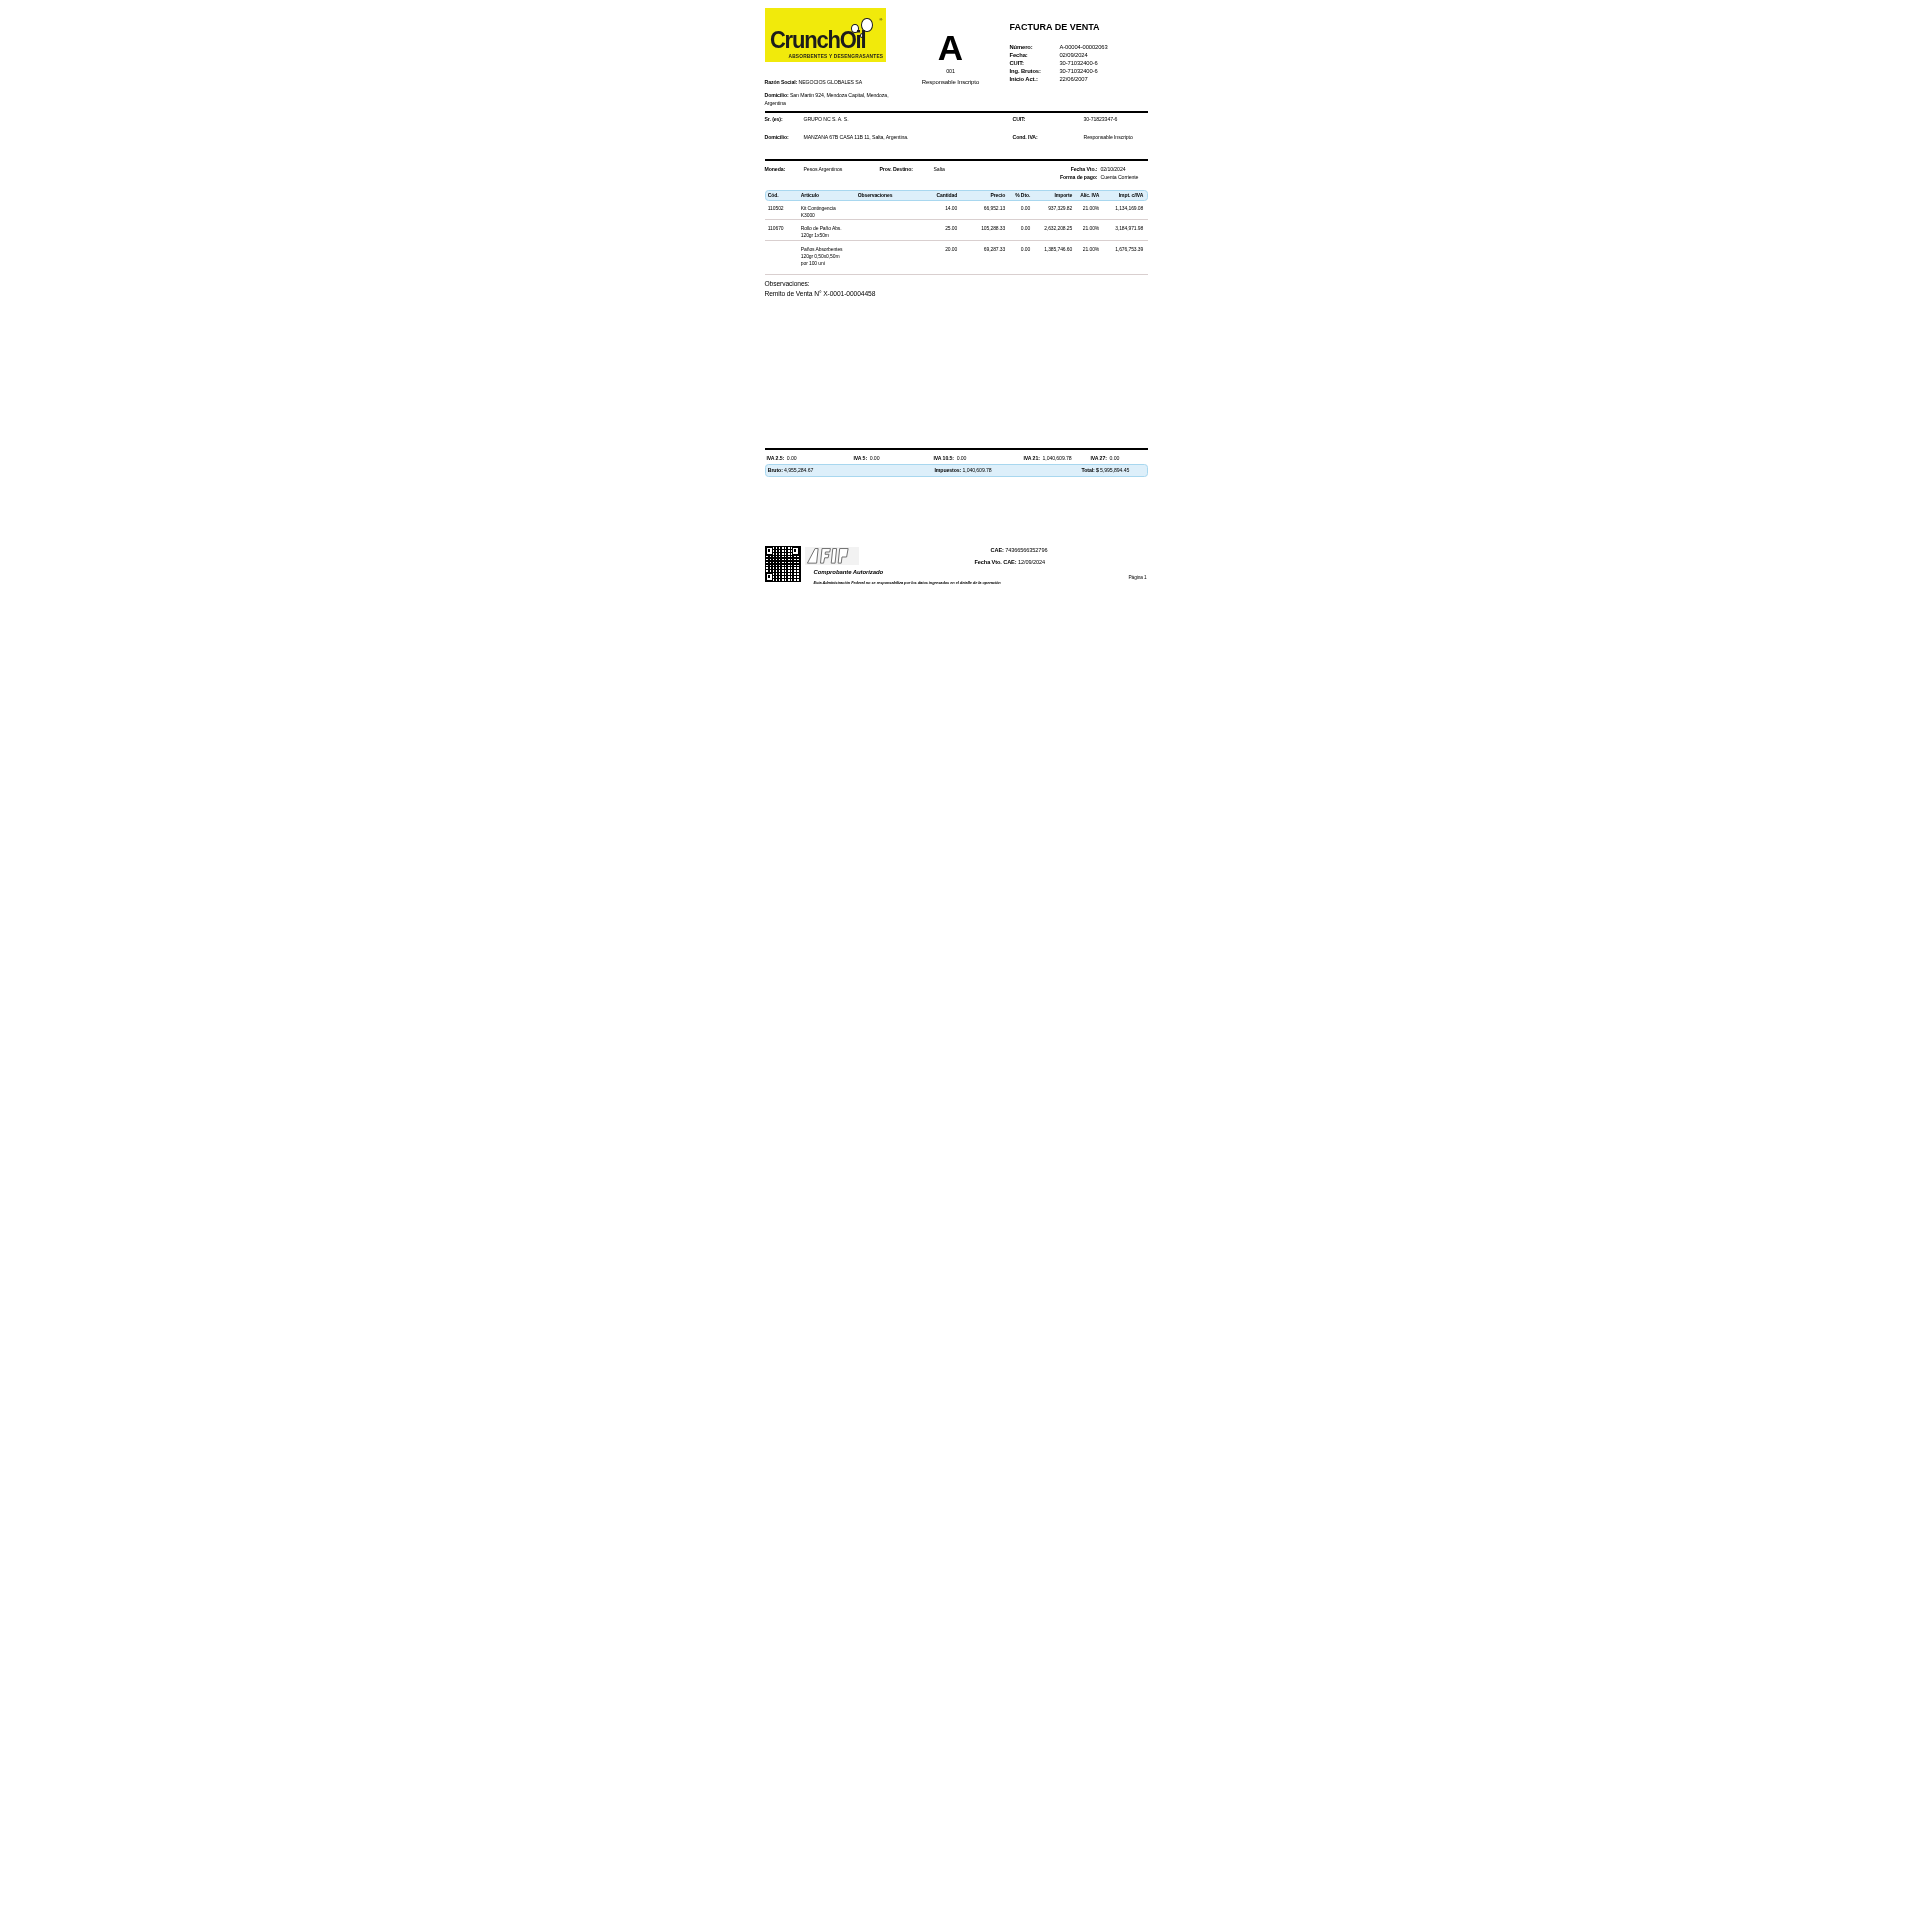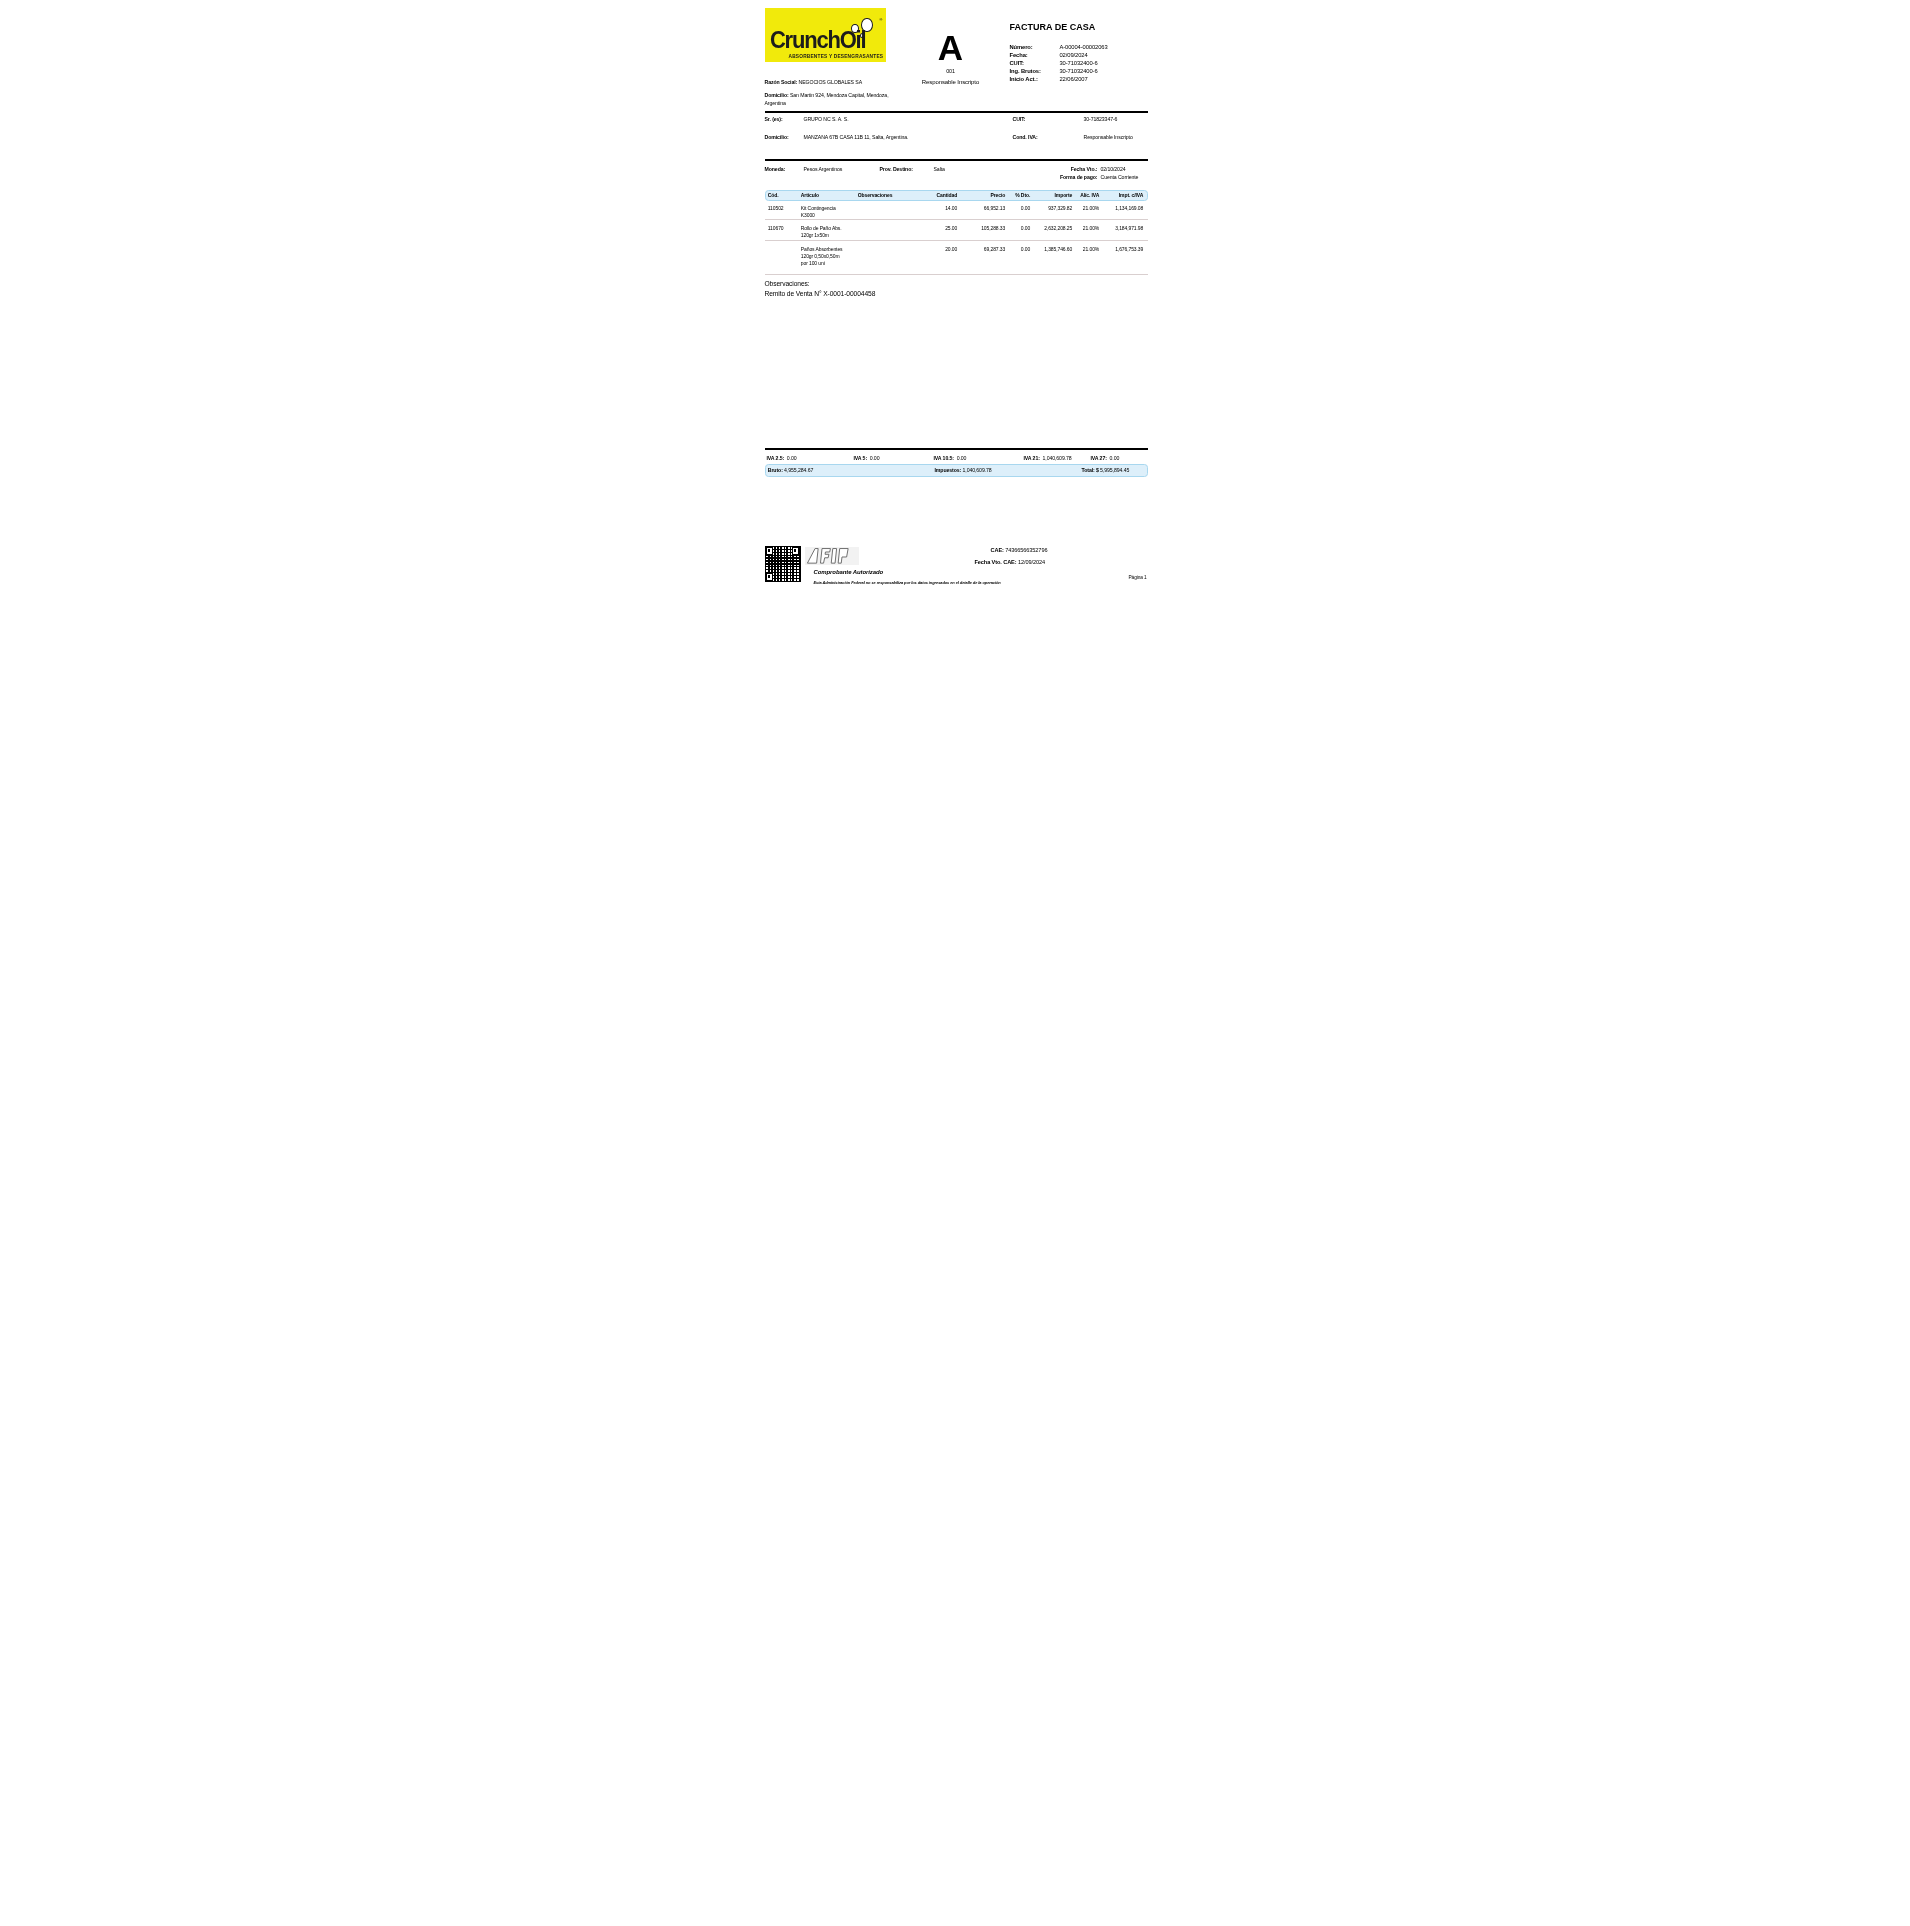--- a/index.html
+++ b/index.html
@@ -127,21 +127,21 @@
     <span class="bubble b2"></span>
     <span class="bubble b3"></span>
     <div class="logo-brand">CrunchOil</div>
     <div class="logo-tagline">ABSORBENTES Y DESENGRASANTES</div>
   </div>
 
   <div class="type-letter">A</div>
   <div class="type-code">001</div>
   <div class="type-cond">Responsable Inscripto</div>
 
-  <div class="doc-title">FACTURA DE CASA</div>
+  <div class="doc-title">FACTURA DE VENTA</div>
 
   <div class="hdr-field" style="top:44px;">
     <span class="lbl">Número:</span><span class="val">A-00004-00002063</span>
   </div>
   <div class="hdr-field" style="top:52px;">
     <span class="lbl">Fecha:</span><span class="val">02/09/2024</span>
   </div>
   <div class="hdr-field" style="top:60px;">
     <span class="lbl">CUIT:</span><span class="val">30-71032400-6</span>
   </div>

